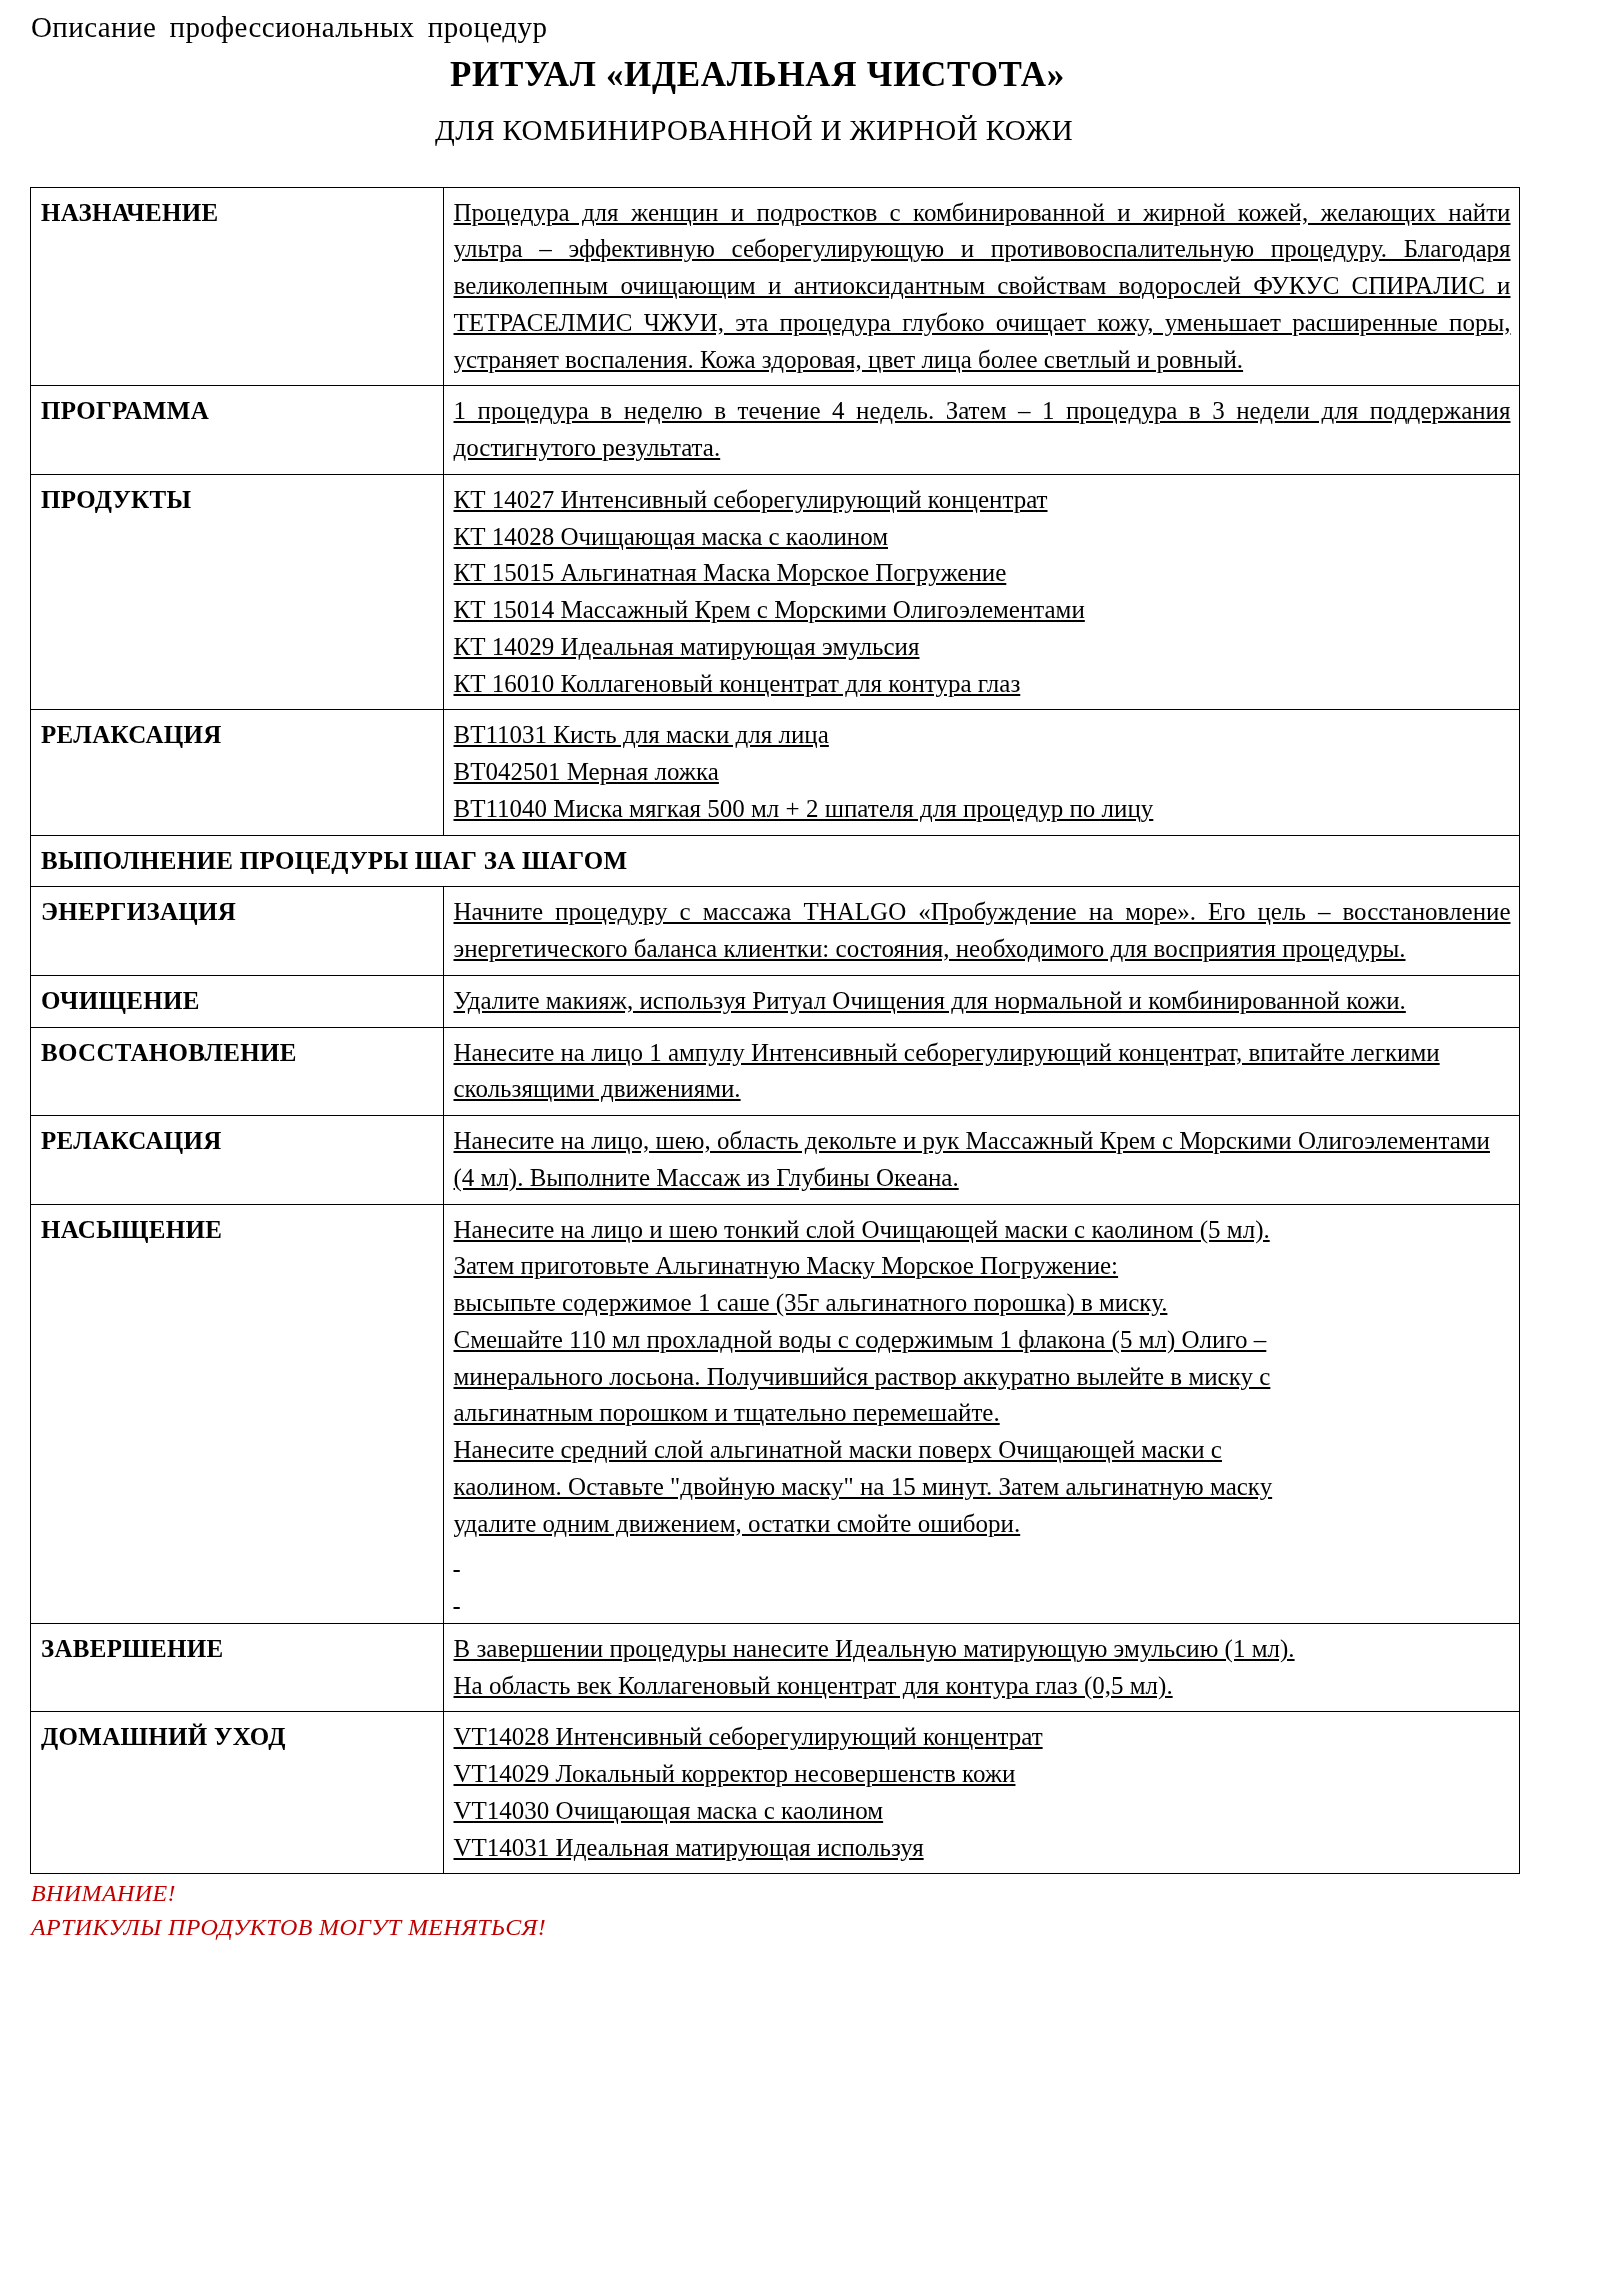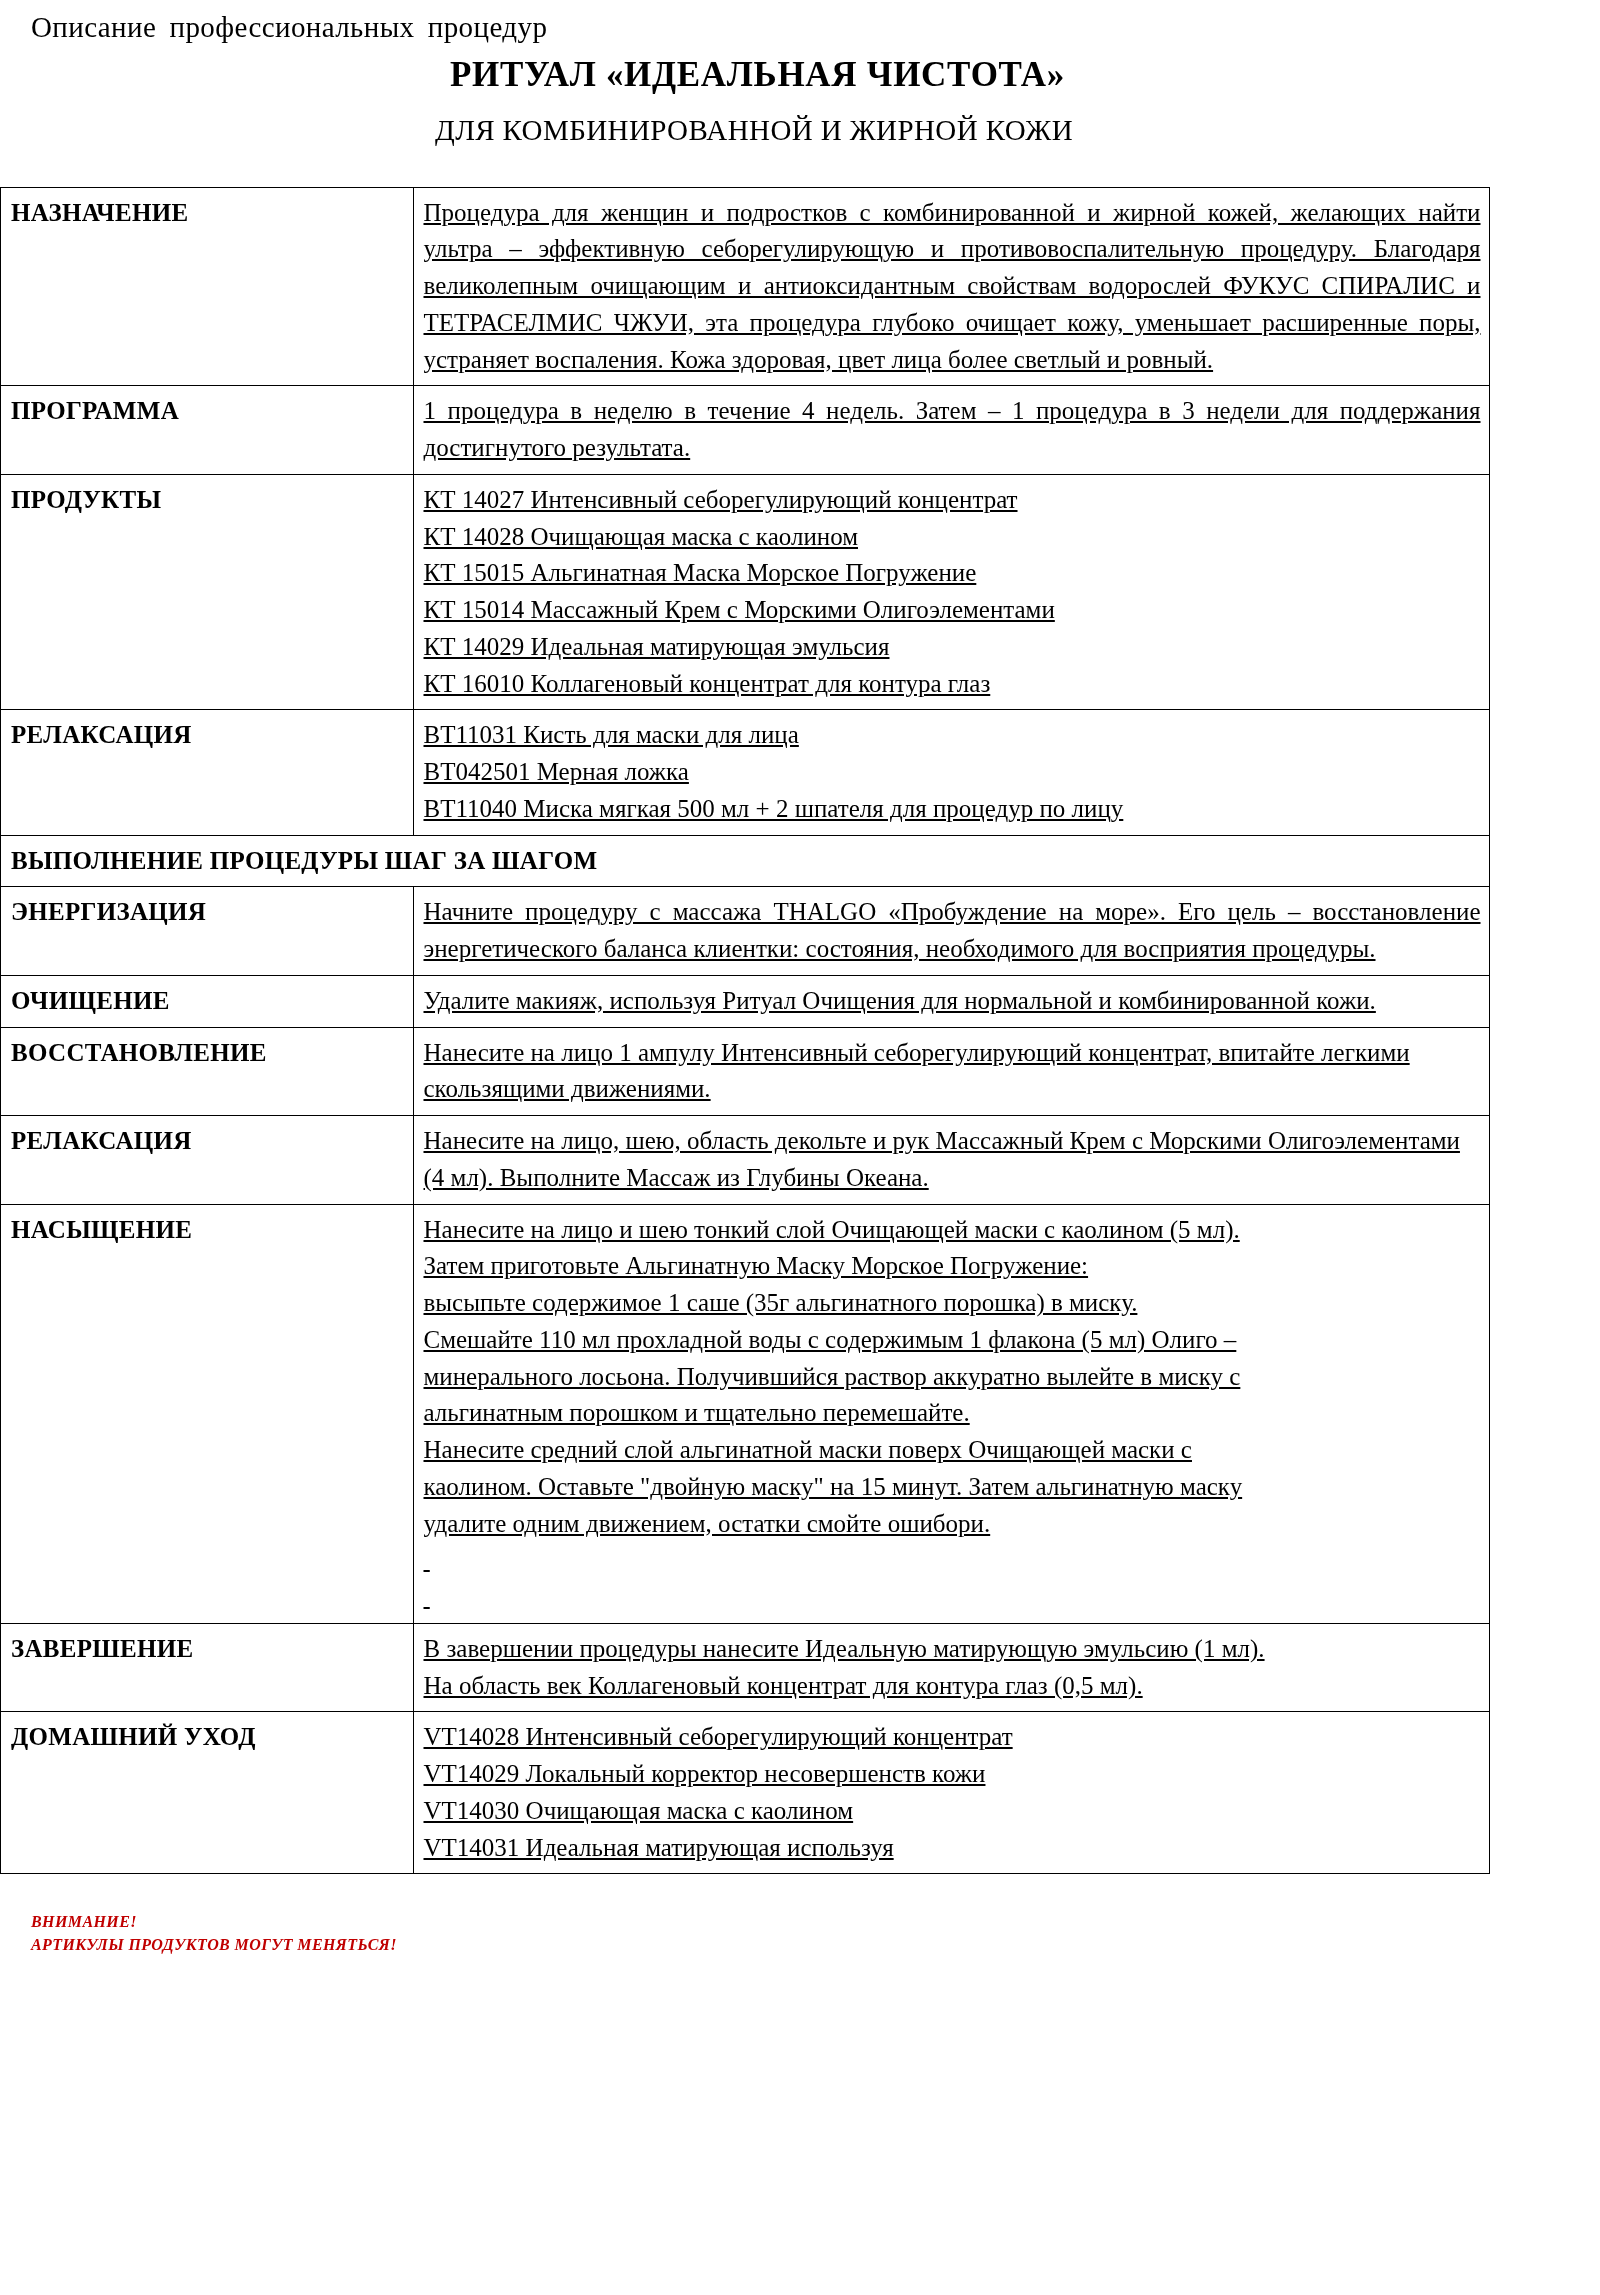--- a/index.html
+++ b/index.html
@@ -44,20 +44,21 @@
     text-align: center;
     font-size: 29px;
     letter-spacing: 0.4px;
     margin-top: 18.4px;
     padding-right: 92px;
   }
 
   table.main-table {
     border-collapse: collapse;
     width: 1476px;
+    margin-left: 30px;
     margin-top: 40px;
     table-layout: fixed;
   }
 
   table.main-table td {
     border: 1.4px solid #000000;
     vertical-align: top;
     padding: 7px 8.5px 7px 10px;
     font-size: 25px;
     line-height: 1.47;
@@ -87,26 +88,26 @@
     padding-left: 11.3px;
     padding-top: 8.5px;
     padding-bottom: 8.5px;
   }
 
   .lines > div {
     white-space: pre-wrap;
   }
 
   .warning {
-    margin-top: 37px;
+    margin-top: 3px;
     margin-left: 31px;
     color: #c00000;
-    font-weight: bold;
+    font-weight: normal;
     font-style: italic;
-    font-size: 16px;
+    font-size: 24px;
     line-height: 1.38;
     letter-spacing: 0.4px;
   }
 </style>
 </head>
 <body>
 
 <div class="page">
 
   <div class="header-line">Описание  профессиональных  процедур</div>

